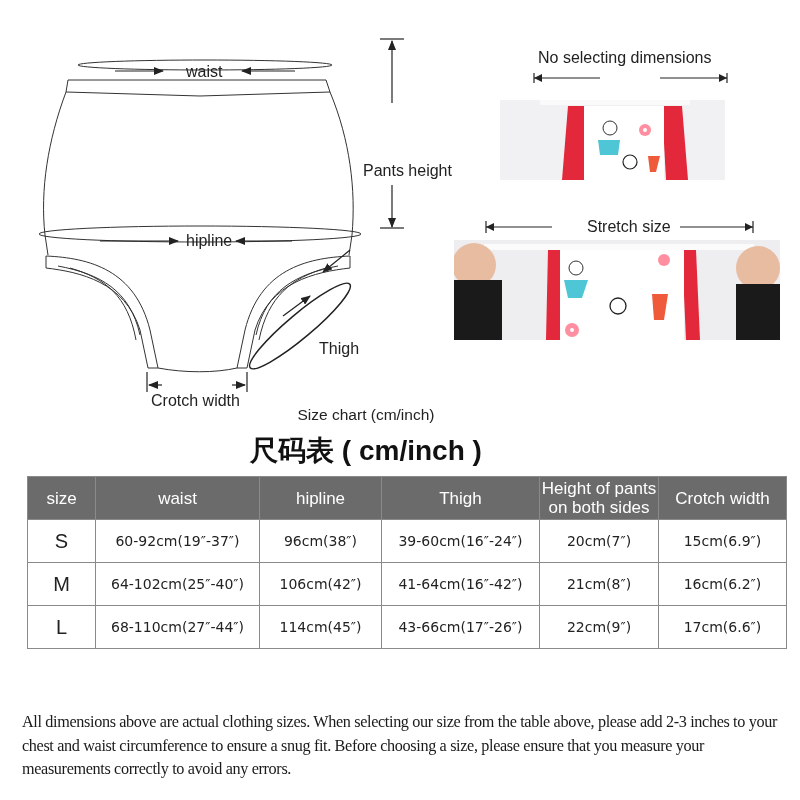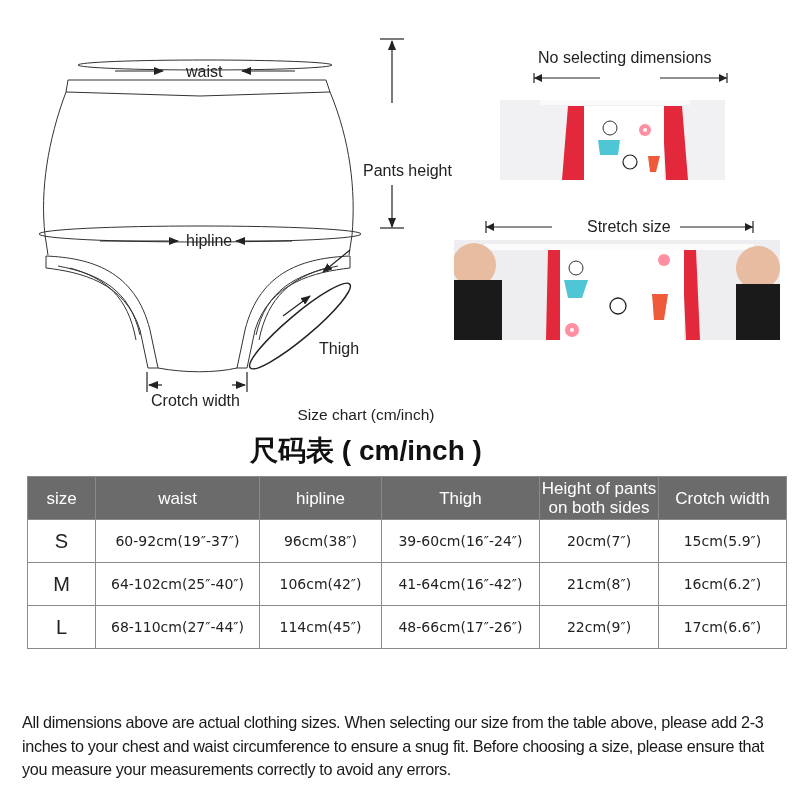--- a/index.html
+++ b/index.html
@@ -7,21 +7,21 @@
   .abs { position:absolute; }
   .lbl { position:absolute; font-family:"Liberation Sans", sans-serif; font-size:16px; color:#222; white-space:nowrap; }
   .diagram svg { position:absolute; left:0; top:0; }
   .photo { position:absolute; overflow:hidden; }
   .chart-title { position:absolute; left:0; width:732px; text-align:center; }
   table.size { position:absolute; left:27px; top:476px; border-collapse:collapse; table-layout:fixed; }
   table.size th, table.size td { border:1px solid #8a8a8a; text-align:center; padding:0; }
   table.size th { background:#6b6b6b; color:#ffffff; font-weight:normal; font-family:"Liberation Sans", sans-serif; font-size:17px; height:42px; line-height:19px; }
   table.size td { height:42px; font-family:"DejaVu Sans", sans-serif; font-size:14px; color:#222; background:#fff; }
   table.size td.sz { font-family:"Liberation Sans", sans-serif; font-size:20px; }
-  .note { position:absolute; left:22px; top:711px; width:770px; font-family:Liberation Sans, sans-serif; font-size:16.2px; line-height:23.5px; color:#1a1a1a; letter-spacing:-0.35px; }
+  .note { position:absolute; left:22px; top:711px; width:770px; font-family:Liberation Serif, serif; font-size:16.2px; line-height:23.5px; color:#1a1a1a; letter-spacing:-0.35px; }
 </style>
 </head>
 <body>
 
 <div class="diagram">
   <svg width="470" height="420" viewBox="0 0 470 420">
     <defs>
       <marker id="ah" markerWidth="10" markerHeight="8" refX="9" refY="4" orient="auto" markerUnits="userSpaceOnUse">
         <path d="M0,0 L10,4 L0,8 z" fill="#222"></path>
       </marker>
@@ -158,34 +158,34 @@
       <th>Crotch width</th>
     </tr>
   </thead>
   <tbody>
     <tr>
       <td class="sz">S</td>
       <td>60-92cm(19″-37″)</td>
       <td>96cm(38″)</td>
       <td>39-60cm(16″-24″)</td>
       <td>20cm(7″)</td>
-      <td>15cm(5.9″)</td>
+      <td>15cm(6.9″)</td>
     </tr>
     <tr>
       <td class="sz">M</td>
       <td>64-102cm(25″-40″)</td>
       <td>106cm(42″)</td>
       <td>41-64cm(16″-42″)</td>
       <td>21cm(8″)</td>
       <td>16cm(6.2″)</td>
     </tr>
     <tr>
       <td class="sz">L</td>
       <td>68-110cm(27″-44″)</td>
       <td>114cm(45″)</td>
-      <td>48-66cm(17″-26″)</td>
+      <td>43-66cm(17″-26″)</td>
       <td>22cm(9″)</td>
       <td>17cm(6.6″)</td>
     </tr>
   </tbody>
 </table>
 
 <div class="note">All dimensions above are actual clothing sizes. When selecting our size from the table above, please add 2-3 inches to your chest and waist circumference to ensure a snug fit. Before choosing a size, please ensure that you measure your measurements correctly to avoid any errors.</div>
 
 </body></html>

